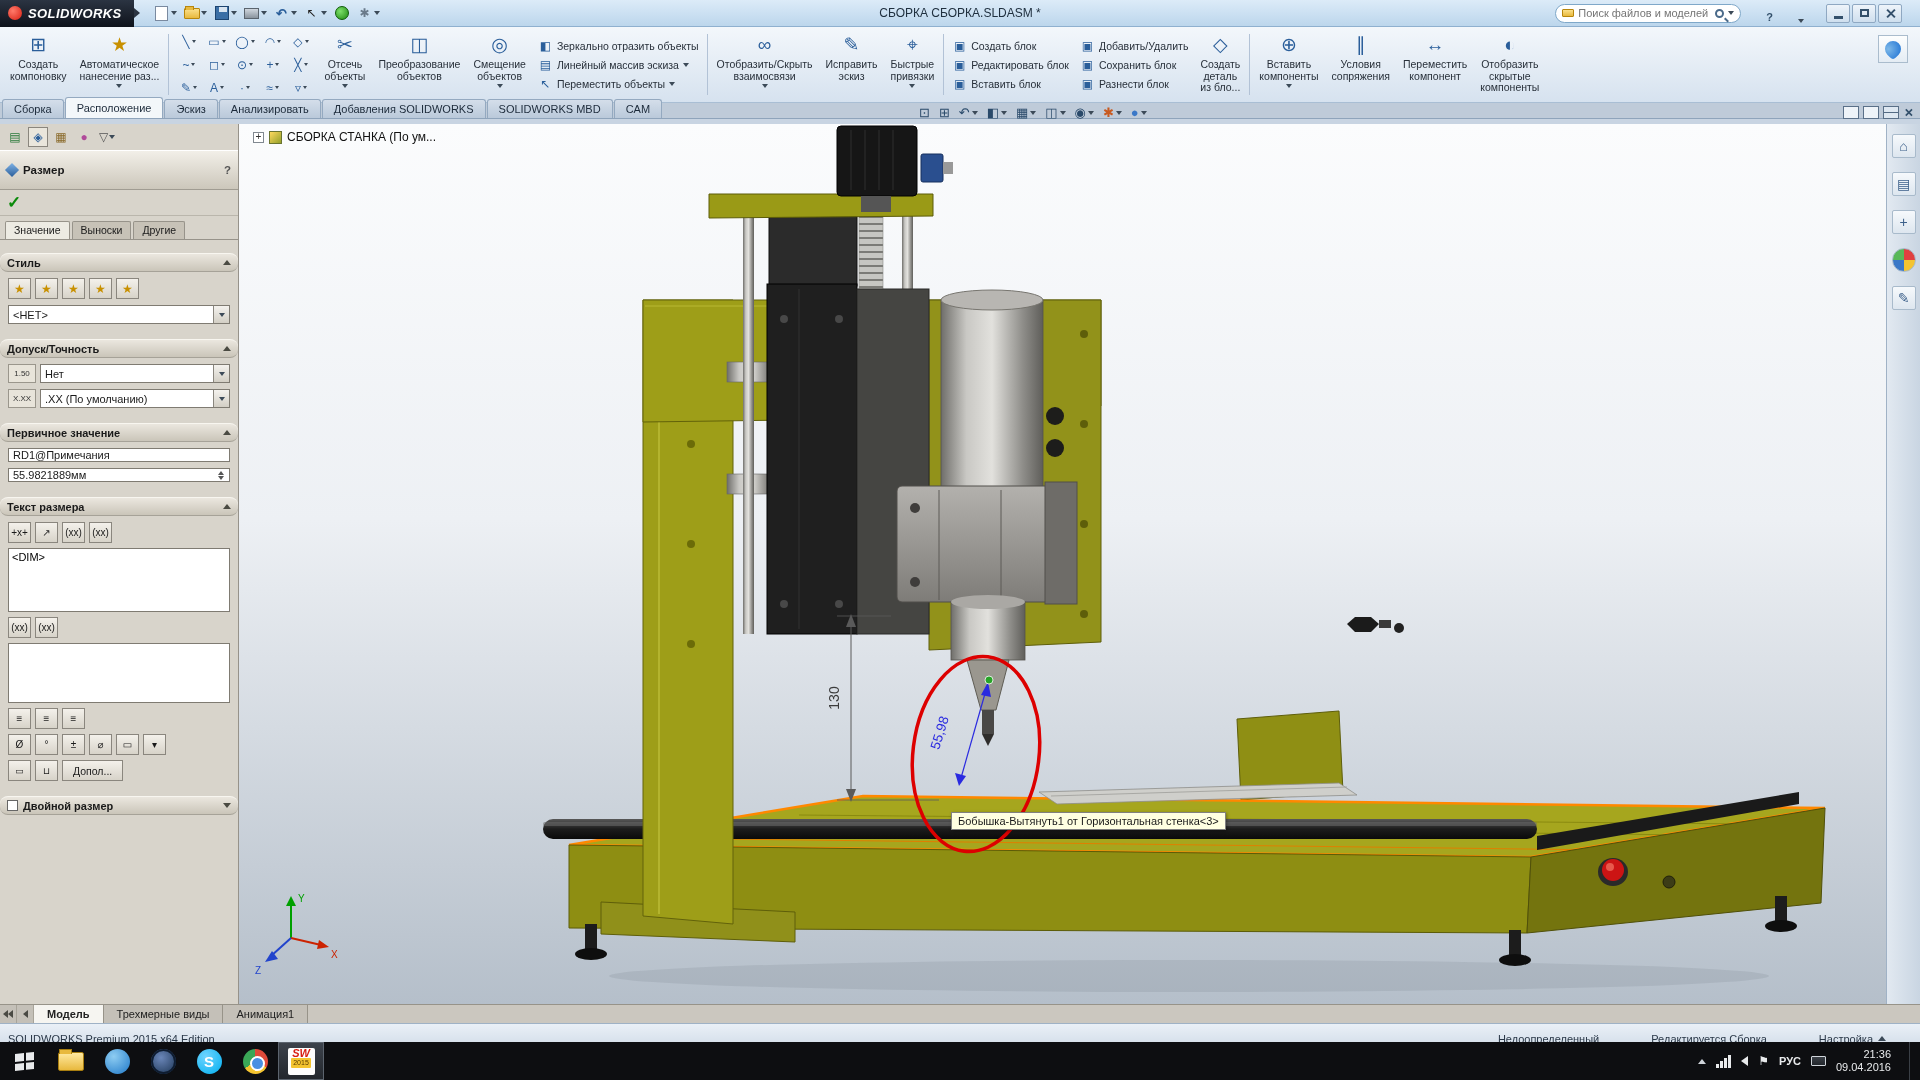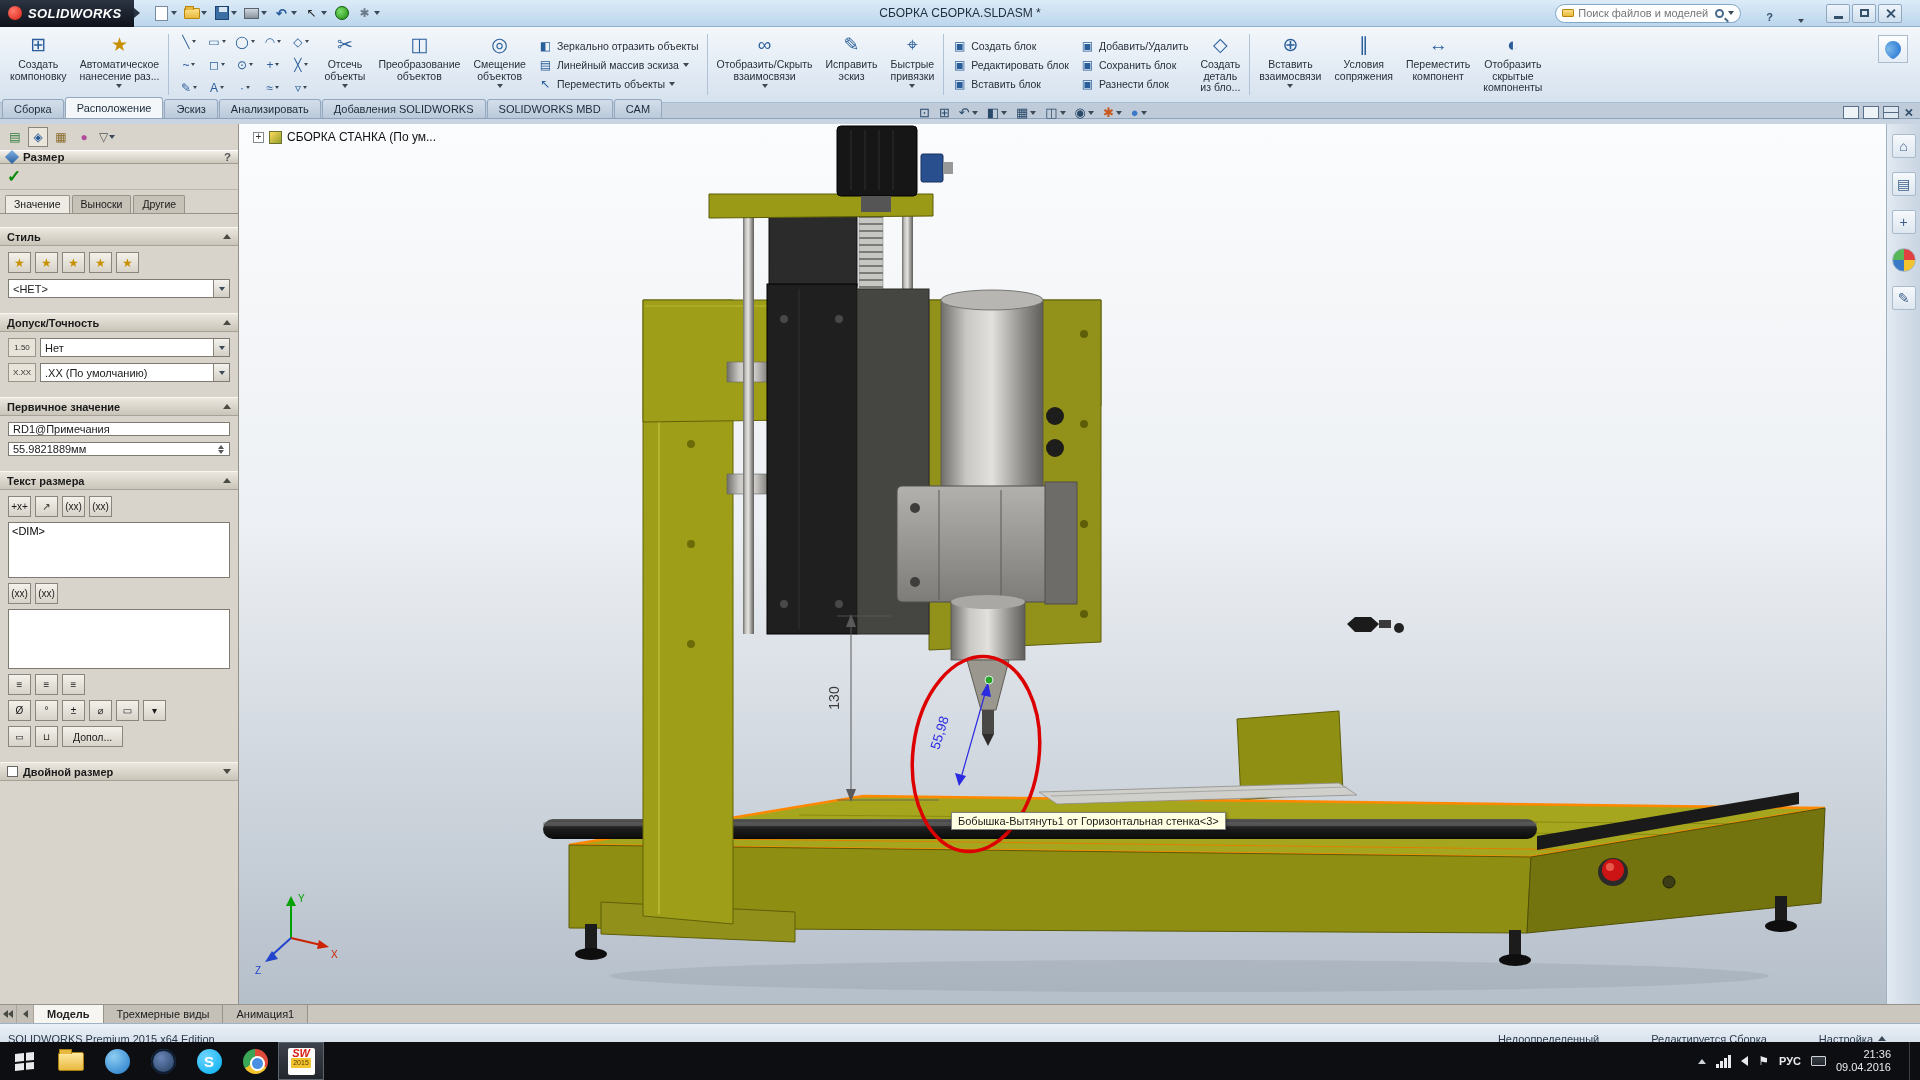--- a/index.html
+++ b/index.html
@@ -81,49 +81,49 @@
   
   .main { position:absolute; top:124px; left:0; width:1920px; height:880px; }
 
   
   .left-panel { position:absolute; left:0; top:0; width:239px; height:880px; background:#d8d4cb;
     border-right:1px solid #96928a; display:flex; flex-direction:column; overflow:hidden; }
   .pm-toolbar { height:26px; display:flex; align-items:center; gap:3px; padding:2px 5px; }
   .pm-ticon { width:20px; height:20px; display:flex; align-items:center; justify-content:center; font-size:12px; color:#3a6040; border:1px solid transparent; }
   .pm-ticon.active { background:#eae6dc; border:1px solid #8a867e; }
   .pm-ticon .caret { margin-left:1px; }
-  .pm-header { height:14px; background:linear-gradient(#f2efe8,#ccc7bb); border-top:1px solid #fff; border-bottom:1px solid #a09c92;
+  .pm-header { height:40px; background:linear-gradient(#f2efe8,#ccc7bb); border-top:1px solid #fff; border-bottom:1px solid #a09c92;
     display:flex; align-items:center; gap:6px; padding:0 7px; font-weight:bold; font-size:11.5px; }
   .dim-diamond { width:10px; height:10px; background:linear-gradient(135deg,#7fb2e5,#2a5e9a); transform:rotate(45deg); flex:none; }
   .pm-header .q { margin-left:auto; color:#555; font-weight:bold; }
   .ok-row { height:26px; display:flex; align-items:center; padding:0 7px; border-bottom:1px solid #bab6ac; }
   .ok-check { color:#0a8a0a; font-size:17px; font-weight:bold; }
   .pm-tabs { display:flex; gap:2px; padding:5px 5px 0; border-bottom:1px solid #97938a; }
   .pm-tab { padding:2px 8px 3px; background:#c7c2b7; border:1px solid #97938a; border-bottom:none; border-radius:2px 2px 0 0; font-size:10.5px; }
   .pm-tab.active { background:#edebe3; }
   .sec { margin-top:13px; }
   .sec-header { height:19px; background:linear-gradient(#ebe7df,#cac5b9); border-top:1px solid #f8f6f0; border-bottom:1px solid #a6a298;
-    display:flex; align-items:center; gap:5px; padding:0 7px; font-weight:bold; font-size:11px; }
+    display:flex; align-items:center; gap:5px; padding:0 7px; font-weight:bold; font-size:11px;border-radius:8px; }
   .chev { margin-left:auto; width:0; height:0; border-left:4px solid transparent; border-right:4px solid transparent; }
   .chev.up { border-bottom:5px solid #4a4a42; }
   .chev.down { border-top:5px solid #4a4a42; }
   .sec-body { padding:6px 8px 2px; display:flex; flex-direction:column; gap:6px; }
   .row { display:flex; align-items:center; gap:4px; }
   .dropdown { flex:1; height:19px; background:#fff; border:1px solid #7f7b72; display:flex; align-items:center; padding:0 0 0 4px; font-size:11px; }
   .dd-btn { margin-left:auto;width:16px;height:17px;background:linear-gradient(#f4f2ee,#d3cfc5);border-left:1px solid #8a867e;display:flex;align-items:center;justify-content:center; }
   .iconbtn { width:23px; height:21px; background:linear-gradient(#f4f1eb,#d7d3c9); border:1px solid #8a867e;
     display:flex; align-items:center; justify-content:center; font-size:10px; flex:none; }
   .iconbtn.star { color:#c89000; font-size:12px; }
   .tolicon { width:28px; height:19px; font-size:8px; line-height:9px; display:flex; align-items:center; justify-content:center;
     color:#333; border:1px solid #9a968c; background:#e8e4da; flex:none; }
   .field { flex:1; height:19px; background:#fff; border:1px solid #7f7b72; display:flex; align-items:center; padding:0 4px; font-size:11px; }
   .spin { margin-left:auto; display:flex; flex-direction:column; gap:1px; padding-right:1px; }
   .spin b { width:0;height:0;border-left:3px solid transparent;border-right:3px solid transparent; }
   .spin .su { border-bottom:4px solid #555; } .spin .sd { border-top:4px solid #555; }
-  .pm-textarea { width:100%; height:56px; background:#fff; border:1px solid #7f7b72; resize:none; font-family:"Liberation Sans",sans-serif; font-size:11px; padding:2px 3px; }
+  .pm-textarea { width:100%; height:64px; background:#fff; border:1px solid #7f7b72; resize:none; font-family:"Liberation Sans",sans-serif; font-size:11px; padding:2px 3px; }
   .pm-textarea.small { height:60px; }
   .cb { width:11px; height:11px; border:1px solid #666; background:#fff; flex:none; }
   .more-btn { height:21px; padding:0 10px; background:linear-gradient(#f4f1eb,#d7d3c9); border:1px solid #8a867e; font-size:10.5px; display:flex; align-items:center; }
 
   
   .viewport { position:absolute; left:239px; top:0; width:1647px; height:880px;
     background:linear-gradient(180deg,#fbfcfd 0%, #edf0f4 45%, #b5bfca 100%); overflow:hidden; }
   .tree-flyout { position:absolute; left:14px; top:6px; display:flex; align-items:center; gap:5px; font-size:12px; color:#111; }
   .plusbox { width:11px; height:11px; border:1px solid #808890; background:#fff; display:flex; align-items:center; justify-content:center; font-size:10px; line-height:10px; color:#333; }
   .asm-icon { width:13px; height:13px; background:linear-gradient(135deg,#ffd95e,#94a02a); border:1px solid #6a7430; flex:none; }
@@ -417,21 +417,21 @@
     <div class="tb-big">
       <span class="bicon">◇</span>
       <span class="lbl">Создать
 деталь
 из бло...</span>
     </div>
     <div class="tb-sep"></div>
     <div class="tb-big">
       <span class="bicon">⊕</span>
       <span class="lbl">Вставить
-взаимосвязи</span>
+компоненты</span>
       <span class="caret"></span>
     </div>
     <div class="tb-big">
       <span class="bicon">∥</span>
       <span class="lbl">Условия
 сопряжения</span>
     </div>
     <div class="tb-big">
       <span class="bicon">↔</span>
       <span class="lbl">Переместить

